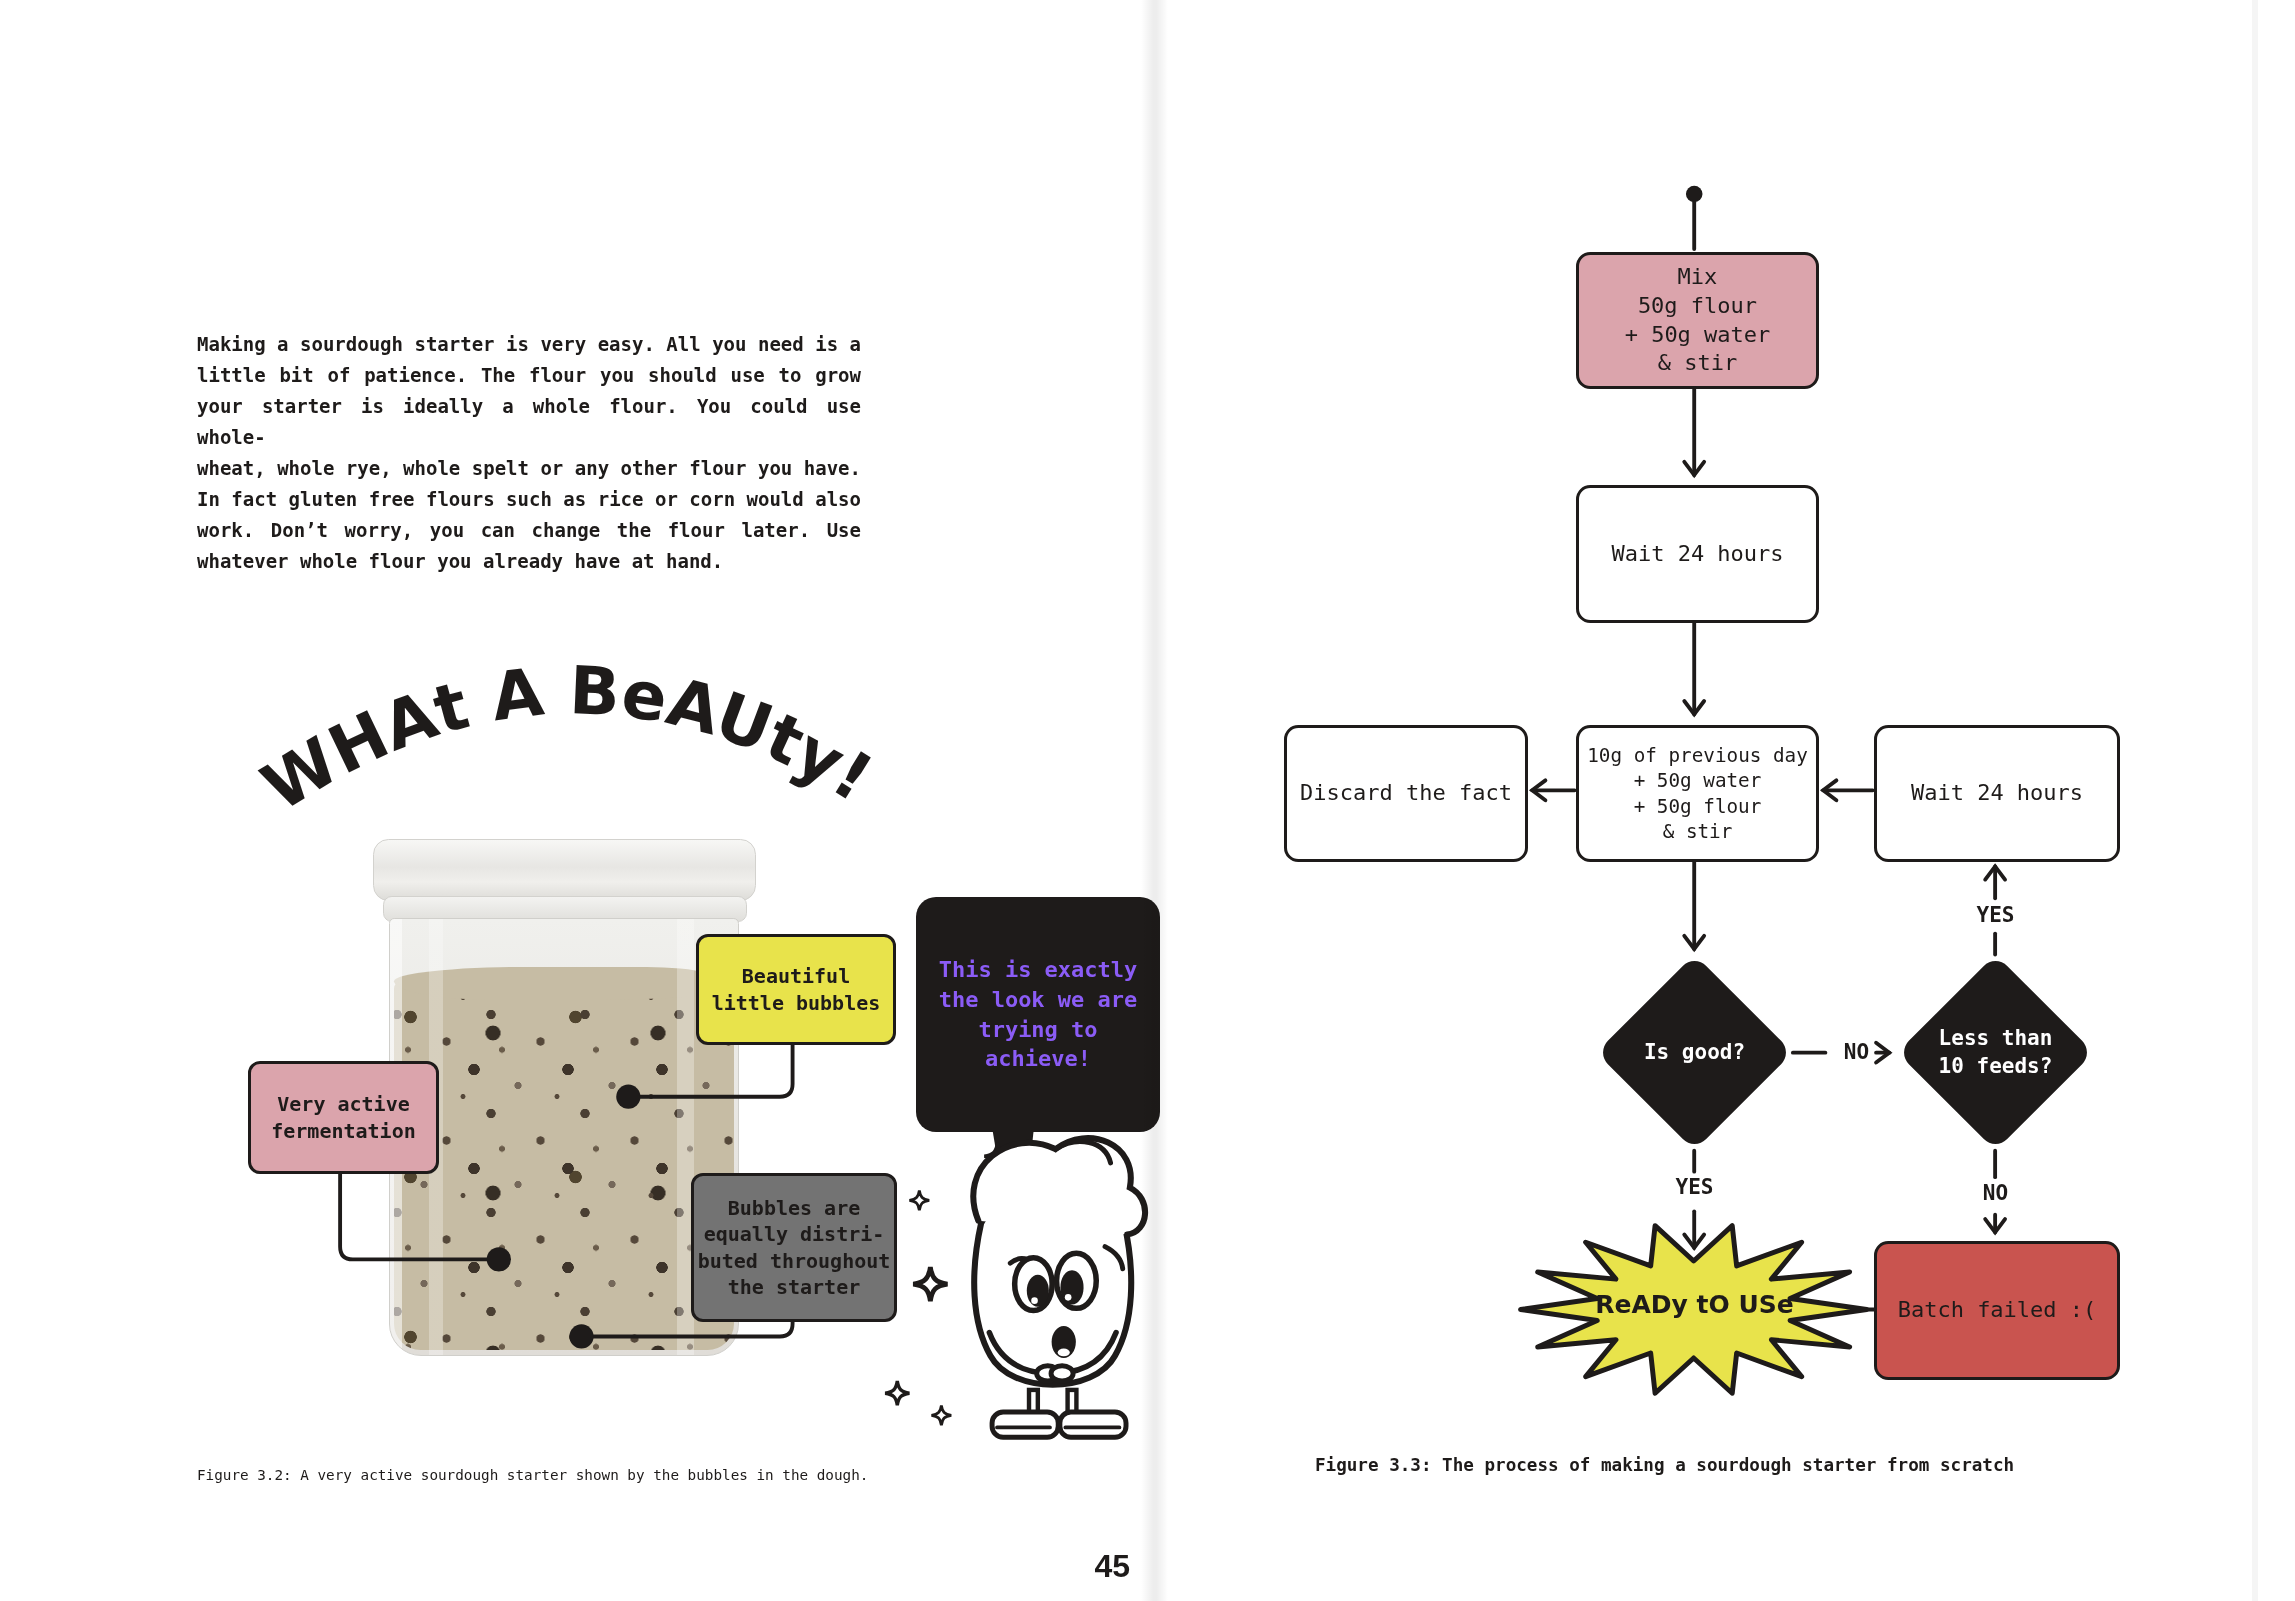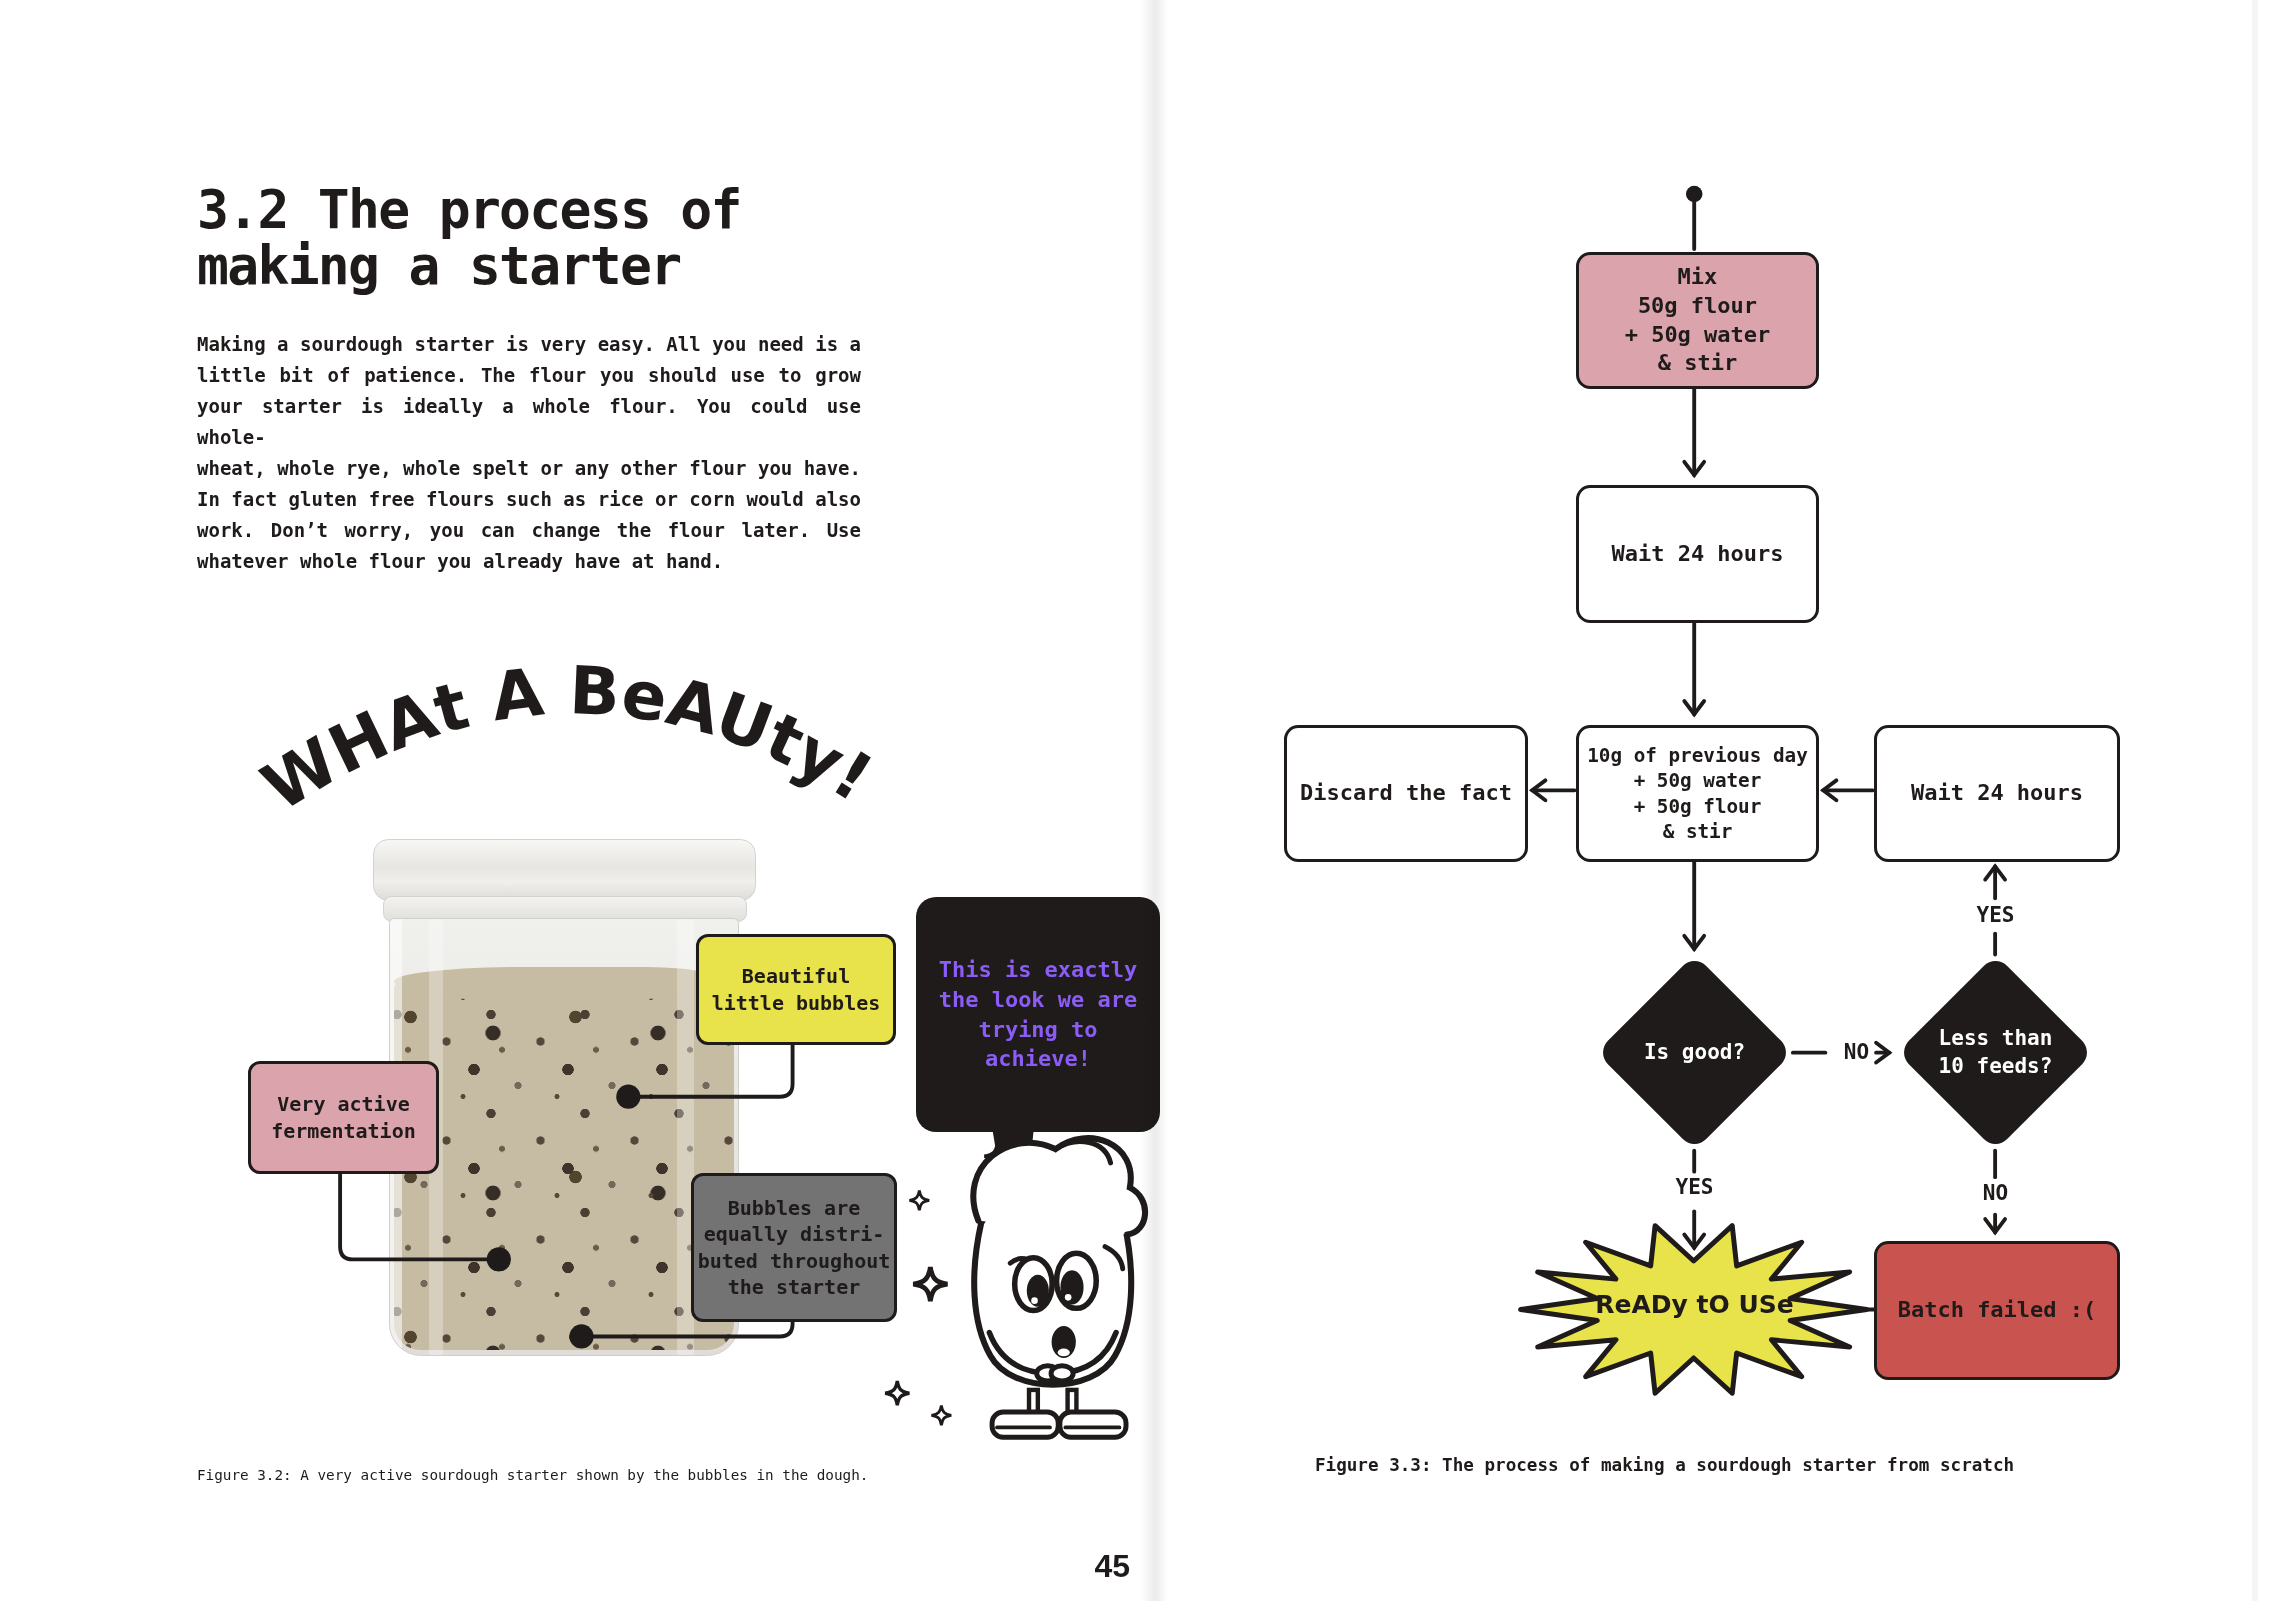--- a/index.html
+++ b/index.html
@@ -50,21 +50,21 @@
   .tag-pink{left:248px;top:1061px;width:185px;height:107px;background:#dba4ac;}
   .tag-yellow{left:696px;top:934px;width:194px;height:105px;background:#e8e34b;}
   .tag-red{left:691px;top:1173px;width:200px;height:143px;background:#737373;}
 
   .bubble{left:916px;top:897px;width:244px;height:235px;background:#1e1b1a;border-radius:20px;
           display:flex;align-items:center;justify-content:center;}
   .bubble span{color:#8b5cf6;font-weight:700;font-size:22px;line-height:1.35;text-align:center;white-space:pre-line;}
 
   
   .fc-box{border:3.9px solid #1e1b1a;border-radius:14.3px;background:#ffffff;display:flex;align-items:center;
-          justify-content:center;text-align:center;font-weight:700;font-size:22px;line-height:1.3;white-space:pre-line;}
+          justify-content:center;text-align:center;font-weight:400;font-size:22px;line-height:1.3;white-space:pre-line;}
   .fc-mix{left:1576px;top:252px;width:237px;height:131px;background:#dba4ac;}
   .fc-wait1{left:1576px;top:485px;width:237px;height:132px;}
   .fc-discard{left:1284px;top:725px;width:238px;height:131px;}
   .fc-feed{left:1576px;top:725px;width:237px;height:131px;font-size:19.3px;justify-content:center;}
   .fc-wait2{left:1874px;top:725px;width:240px;height:131px;}
   .fc-failed{left:1874px;top:1241px;width:240px;height:133px;background:#c9544f;}
   .diamond{width:139px;height:139px;background:#1e1b1a;border-radius:16.5px;transform:rotate(45deg);}
   .d1{left:1625px;top:983px;}
   .d2{left:1926px;top:983px;}
   .diamond span{position:absolute;inset:0;display:flex;align-items:center;justify-content:center;
@@ -175,22 +175,20 @@
       <path d="M 3074 2088 V 2126"></path>
       <path d="M 3074 2198 V 2264" marker-end="url(#ah)"></path>
       <path d="M 3620 2088 V 2136"></path>
       <path d="M 3620 2204 V 2236" marker-end="url(#ah)"></path>
       <path d="M 3387 2376 H 3400"></path>
     </g>
 
     <polygon points="3073,2288 3143,2224 3151,2297 3269,2254 3214,2321 3356,2308 3248,2356 3387,2376 3248,2396 3356,2444 3214,2431 3269,2498 3151,2455 3143,2528 3073,2464 3003,2528 2995,2455 2877,2498 2932,2431 2790,2444 2898,2396 2759,2376 2898,2356 2790,2308 2932,2321 2877,2254 2995,2297 3003,2224" fill="#e8e34b" stroke="#1e1b1a" stroke-width="9" stroke-linejoin="round"></polygon>
   </svg>
 
-  <div class="abs title">3.2 The process of
-making a starter</div>
   <div class="abs body-block">
     <span class="body-line">Making a sourdough starter is very easy. All you need is a</span>
     <span class="body-line">little bit of patience. The flour you should use to grow</span>
     <span class="body-line">your starter is ideally a whole flour. You could use whole-</span>
     <span class="body-line">wheat, whole rye, whole spelt or any other flour you have.</span>
     <span class="body-line">In fact gluten free flours such as rice or corn would also</span>
     <span class="body-line">work. Don’t worry, you can change the flour later. Use</span>
     <span class="body-line">whatever whole flour you already have at hand.</span>
   </div>
 

